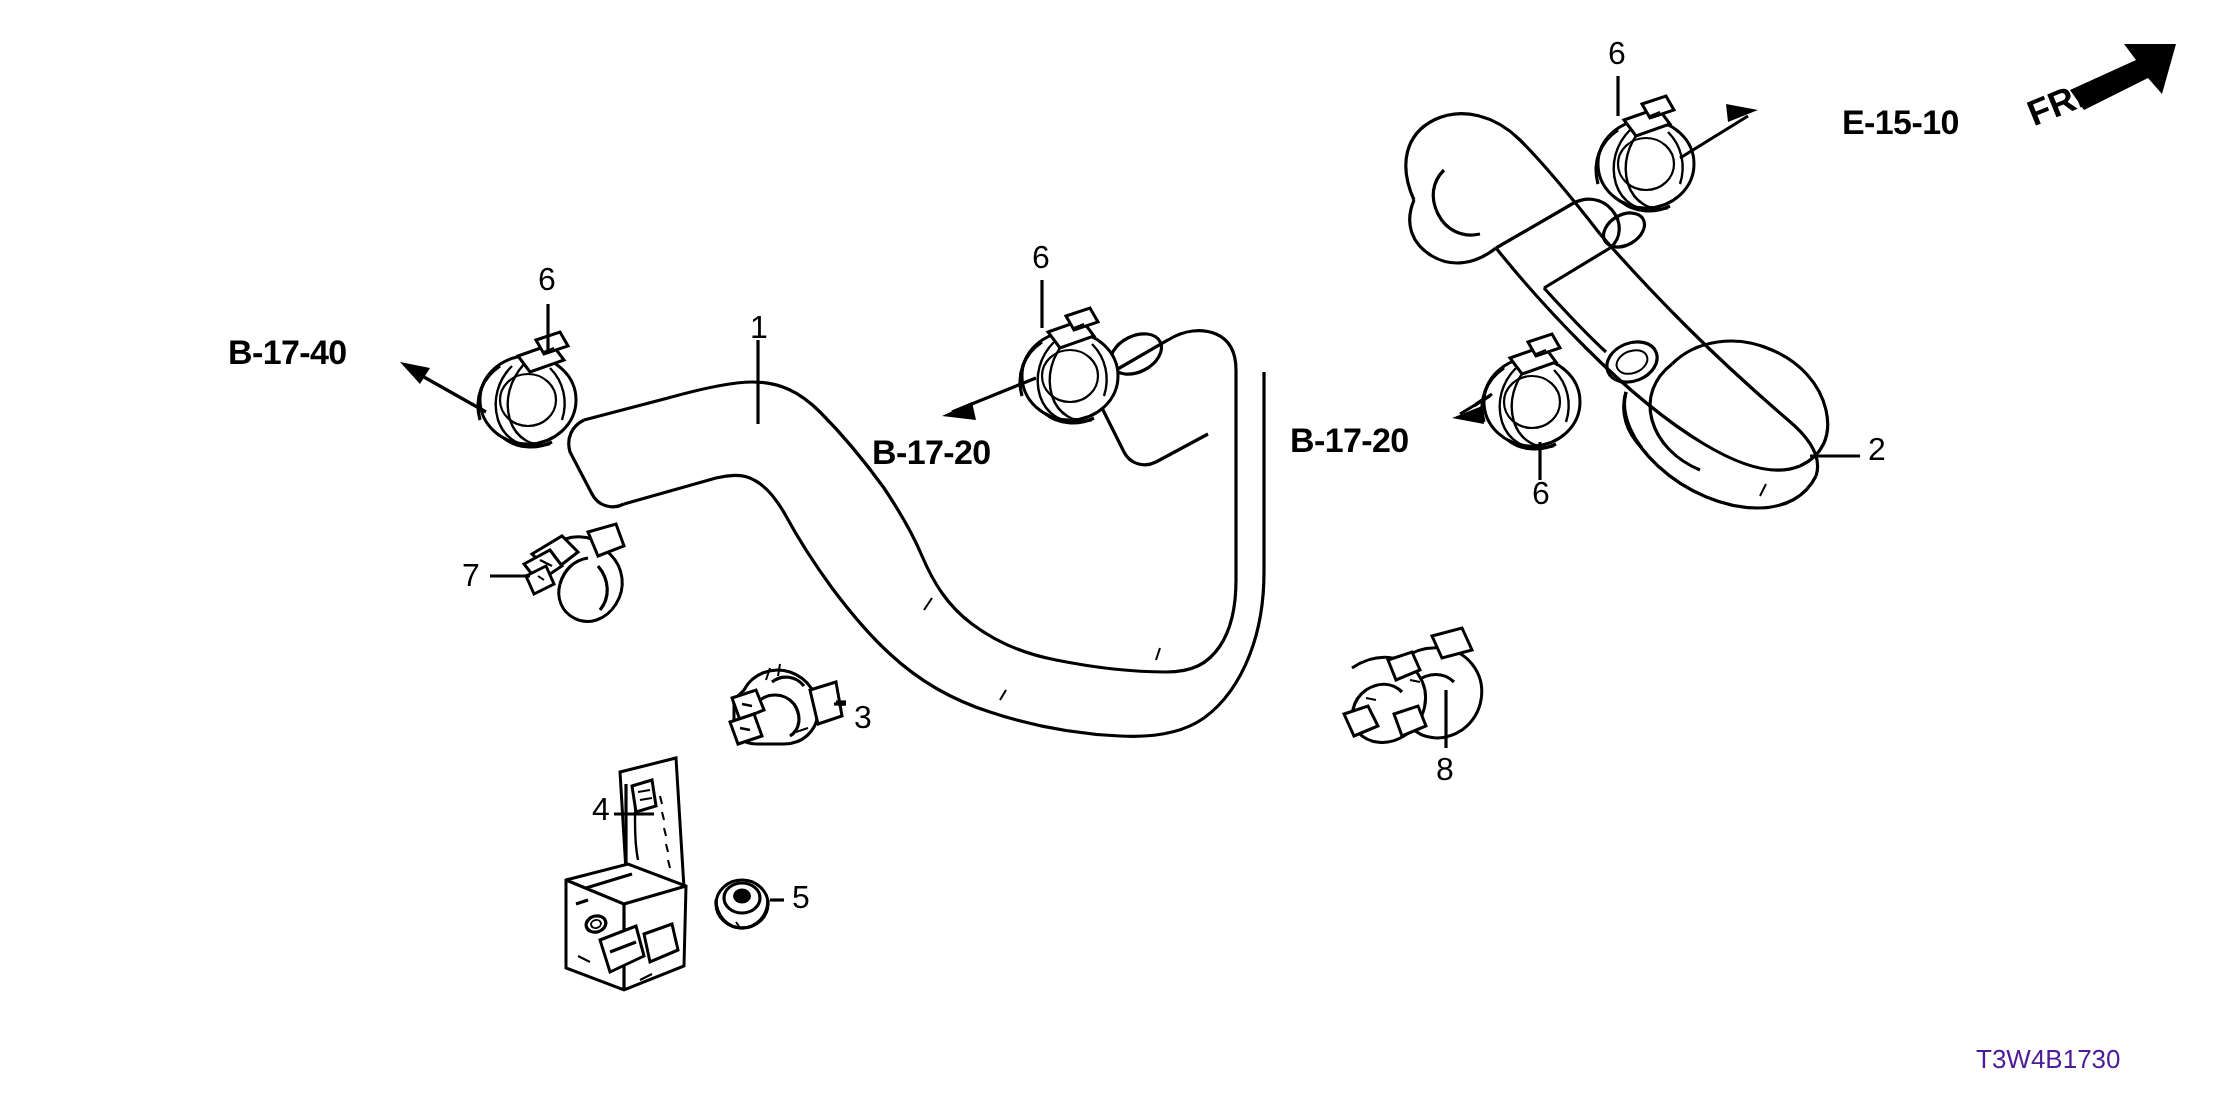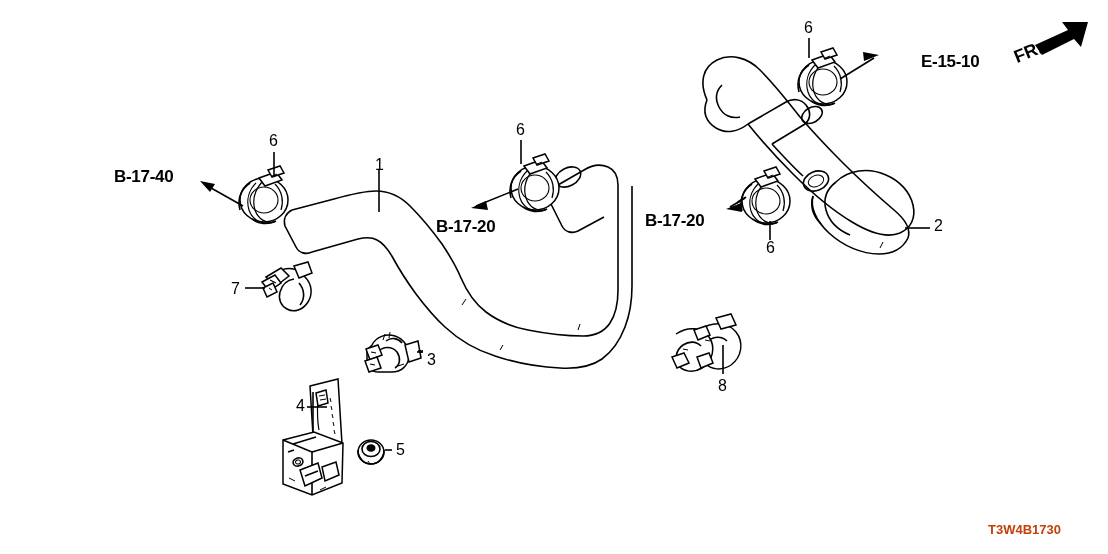--- a/index.html
+++ b/index.html
@@ -46,22 +46,21 @@
   .lbl-fr {
     font-weight: bold;
     font-size: 18px;
     font-family: "Liberation Sans", sans-serif;
     transform: rotate(-22deg);
     transform-origin: left bottom;
   }
   .lbl-code {
     font-size: 13px;
     font-family: "Liberation Sans", sans-serif;
-    color: #c2410c;
-    font-weight: bold;
+    color: #4c1d95;
   }
   .ln { fill: none; stroke: #000; stroke-width: 1.6; }
   .ln-thin { fill: none; stroke: #000; stroke-width: 1.2; }
   .ln-lead { fill: none; stroke: #000; stroke-width: 1.6; }
   .ln-hair { fill: none; stroke: #000; stroke-width: 1; }
   .fill-k { fill: #000; stroke: none; }
   .fill-w { fill: #fff; stroke: #000; stroke-width: 1.5; }
   .fill-w-thin { fill: #fff; stroke: #000; stroke-width: 1.1; }
 </style>
 </head>

